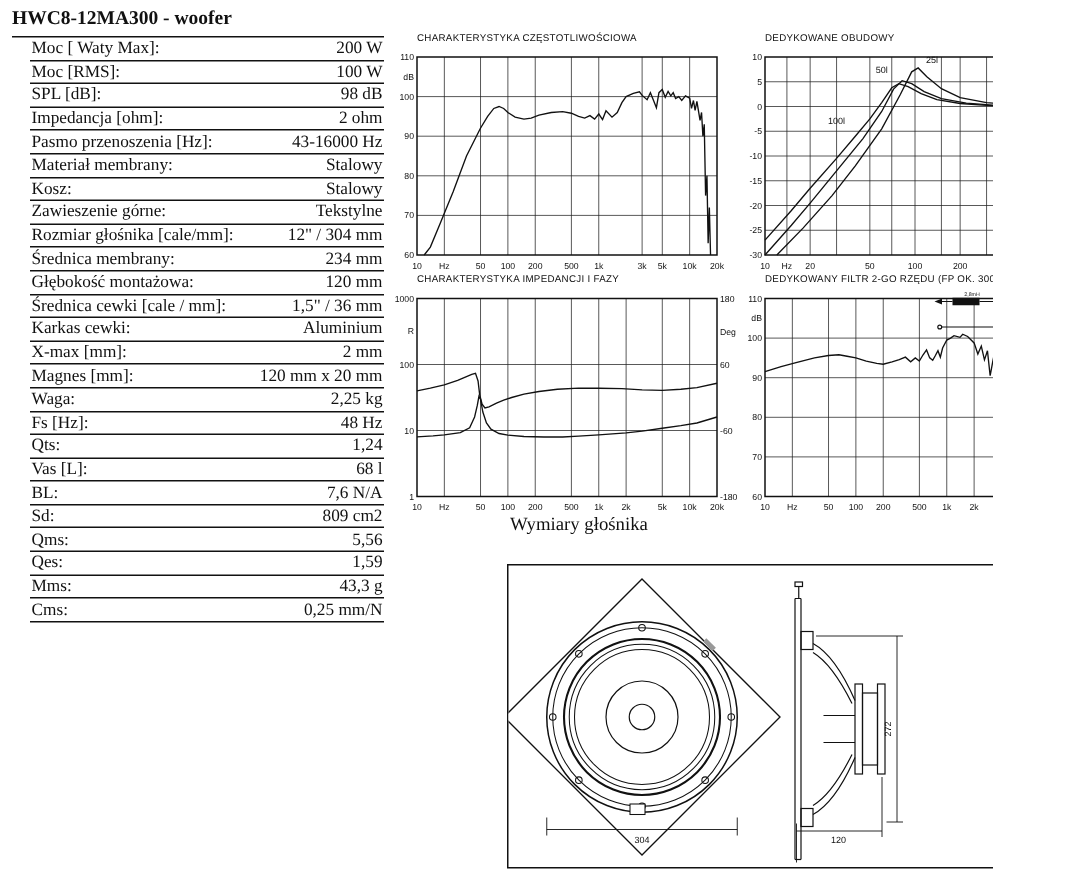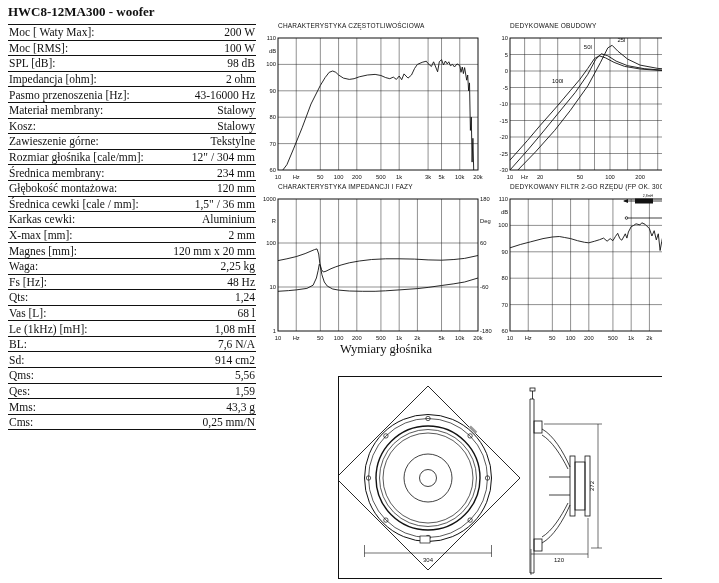--- a/index.html
+++ b/index.html
@@ -1,21 +1,21 @@
 <!DOCTYPE html>
 <html><head>
 <meta charset="utf-8">
 <style>
   html,body{margin:0;padding:0;background:#fff;}
   .page{position:relative;width:662px;height:583px;background:#fff;color:#111;
         font-family:"Liberation Serif",serif;overflow:hidden;}
   .doc-title{position:absolute;left:8px;top:4px;font-weight:bold;font-size:13px;}
   .spec{position:absolute;left:8px;top:24px;width:248px;border-top:1px solid #111;}
   .row{display:flex;justify-content:space-between;align-items:center;height:14.6px;
-       border-bottom:1px solid #111;font-size:11.5px;padding:0 1px;white-space:nowrap;}
+       border-bottom:1px solid #111;font-size:11.5px;padding:0 1px;white-space:nowrap;margin-left:12px;}
   .chart{position:absolute;}
   .ct{font-size:6.5px;font-family:"Liberation Sans",sans-serif;height:12px;line-height:12px;
       margin-left:24px;letter-spacing:0.2px;white-space:nowrap;}
   .dim-title{position:absolute;left:340px;top:342px;font-size:12.5px;text-align:right;}
   .dim-box{position:absolute;left:338px;top:376px;width:378px;height:203px;
            border:1px solid #111;box-sizing:border-box;}
   svg text{font-family:"Liberation Sans",sans-serif;fill:#111;}
   .inset{position:absolute;left:132px;top:10px;}
 </style>
 </head>
@@ -96,30 +96,26 @@
       </div>
       <div class="row">
         <span>Qts:</span>
         <span>1,24</span>
       </div>
       <div class="row">
         <span>Vas [L]:</span>
         <span>68 l</span>
       </div>
       <div class="row">
-        <span>Le (1kHz) [mH]:</span>
-        <span>1,08 mH</span>
-      </div>
-      <div class="row">
         <span>BL:</span>
         <span>7,6 N/A</span>
       </div>
       <div class="row">
         <span>Sd:</span>
-        <span>914 cm2</span>
+        <span>809 cm2</span>
       </div>
       <div class="row">
         <span>Qms:</span>
         <span>5,56</span>
       </div>
       <div class="row">
         <span>Qes:</span>
         <span>1,59</span>
       </div>
       <div class="row">

